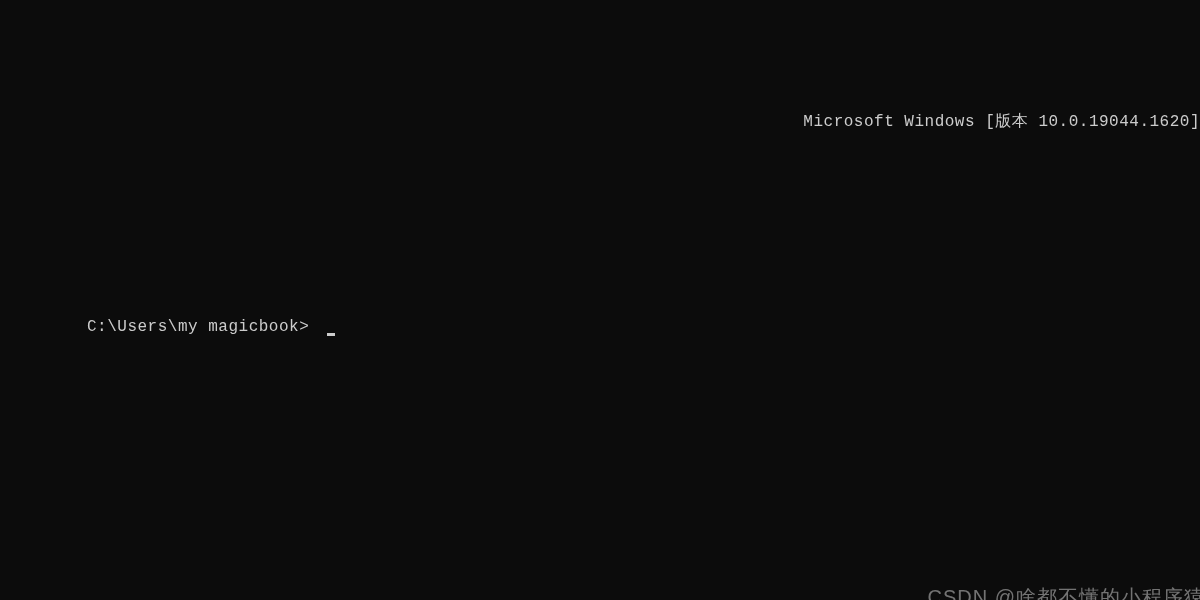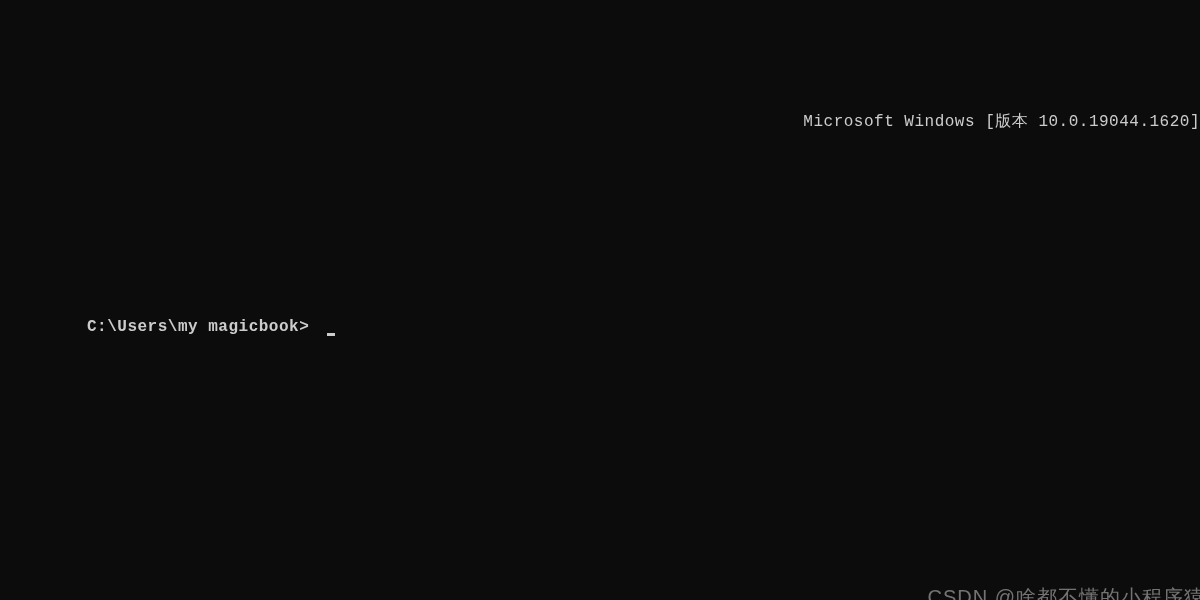--- a/index.html
+++ b/index.html
@@ -24,21 +24,20 @@
       white-space: pre;
       letter-spacing: 0.5px;
     }
     .line {
       display: block;
       min-height: 20px;
     }
     .prompt-line {
       display: flex;
       align-items: center;
-      font-weight: bold;
     }
     .cursor {
       display: inline-block;
       width: 8px;
       height: 3px;
       background-color: #cccccc;
       vertical-align: bottom;
       margin-bottom: 2px;
       margin-left: 1px;
     }

